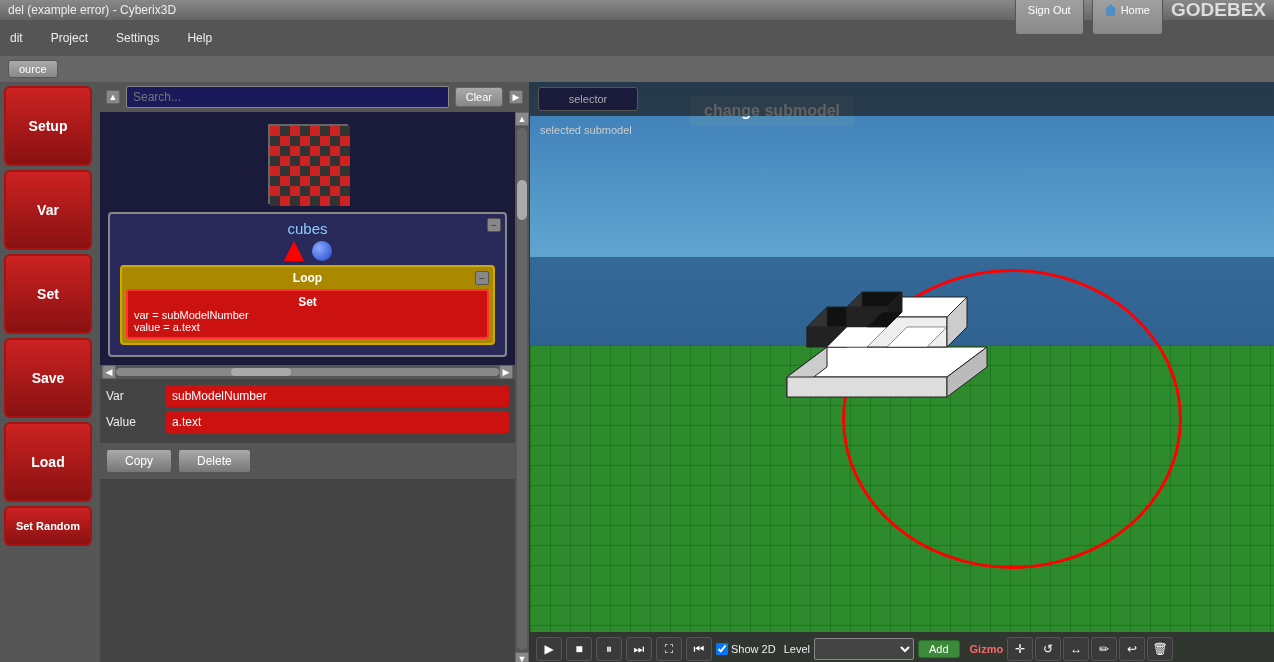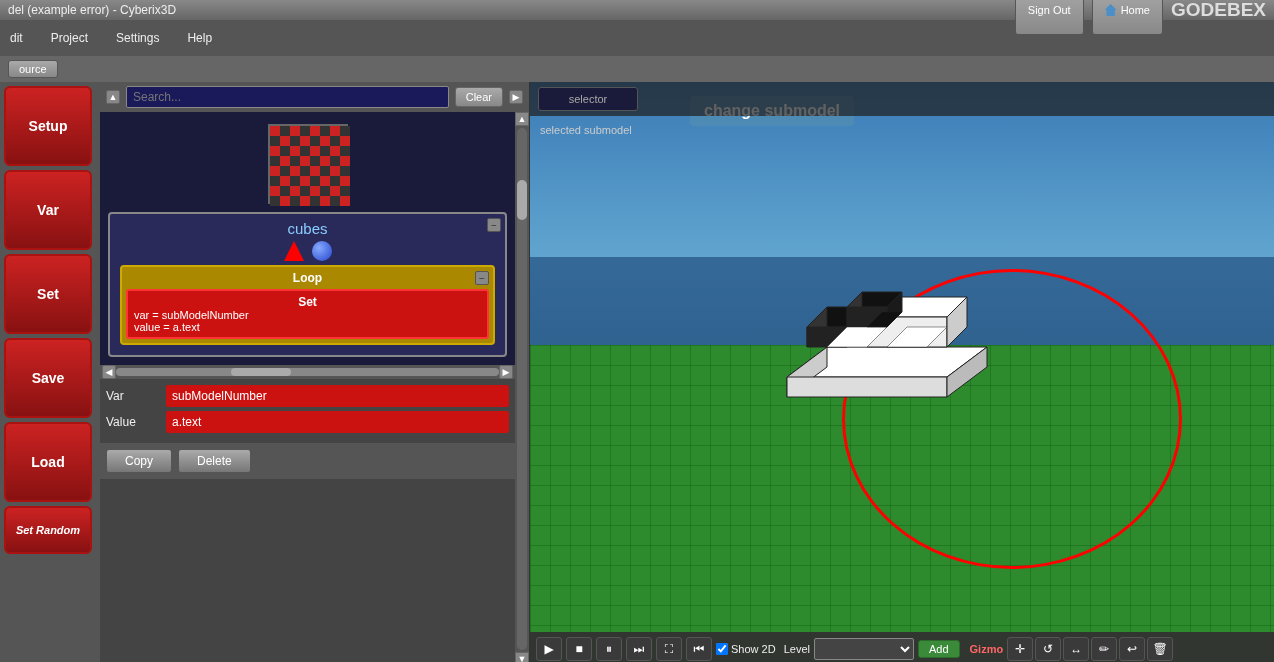--- a/index.html
+++ b/index.html
@@ -88,22 +88,21 @@
       color: white;
       font-size: 14px;
       font-weight: bold;
       cursor: pointer;
       display: flex;
       align-items: center;
       justify-content: center;
       text-align: center;
     }
     .sidebar-btn.small {
-      height: 48px;
-      font-style: italic;
+      height: 40px;
     }
 
     
     #middle-panel {
       width: 430px;
       background: #444;
       display: flex;
       flex-direction: column;
       border-right: 1px solid #333;
     }

